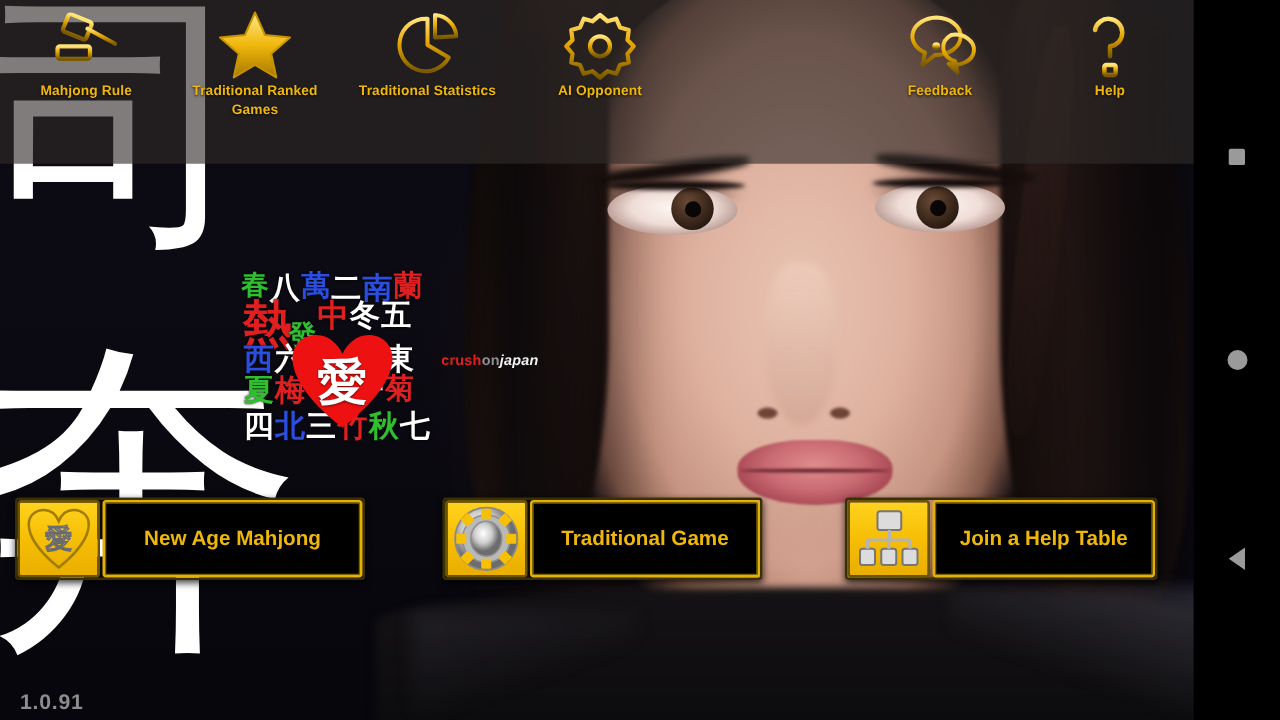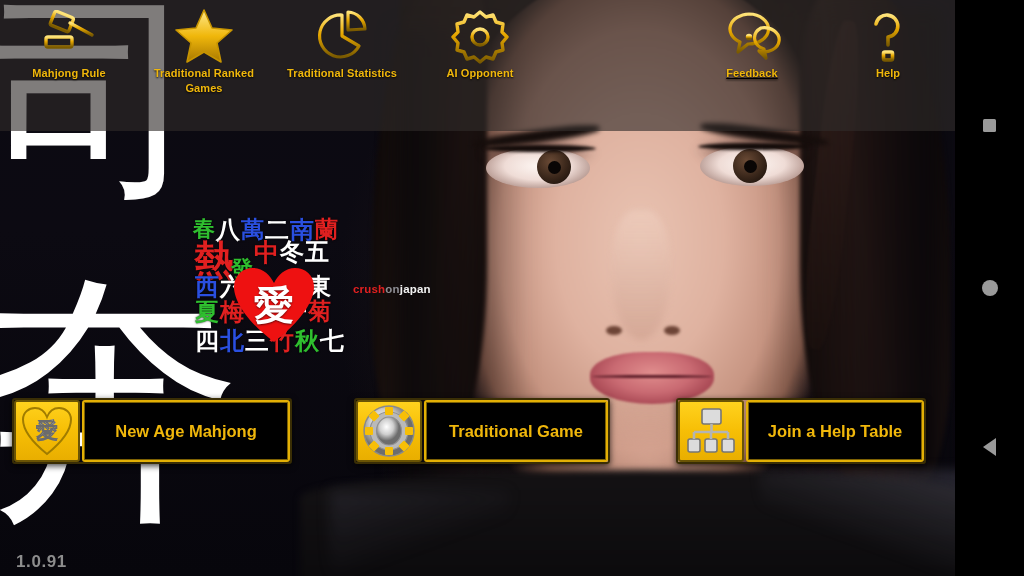--- a/index.html
+++ b/index.html
@@ -107,21 +107,21 @@
   #logo span { font-family:"DejaVu Sans","Liberation Sans",sans-serif; font-weight:bold; line-height:1;
     text-shadow:0 0 2px rgba(0,0,0,.9); }
   .heart { position:absolute; left:39px; top:48px; width:84px; height:78px; }
   .heart svg { display:block; }
   .heart .hchar { position:absolute; left:0; top:12px; width:84px; text-align:center;
     font-size:40px; font-weight:bold; color:#fff; font-family:"DejaVu Sans",sans-serif;
     text-shadow:0 1px 2px rgba(0,0,0,.55); }
 
   
   #brand { position:absolute; left:353px; top:283px; font-size:11.5px; font-weight:bold; letter-spacing:.2px; }
-  #brand .c1 { color:#e02020; } #brand .c2 { color:#8e8e94; } #brand .c3 { color:#f2f2f2; }
+  #brand .c1 { color:#e02020; } #brand .c2 { color:#8e8e94; } #brand .c3 { color:#f2f2f2;font-style:italic; }
 
   
   .mbtn { position:absolute; top:398px; height:66px; display:flex; cursor:pointer;
     border:2px solid #3a2e05; border-radius:3px;
     box-shadow:0 2px 6px rgba(0,0,0,.75); }
   .mbtn .sq { width:66px; flex:0 0 66px;
     background:linear-gradient(180deg,#ffd21e 0%,#f7bf06 48%,#e9ae00 100%);
     border:2px solid #6a5405; border-radius:3px;
     display:flex; align-items:center; justify-content:center; }
   .mbtn .body { flex:1; background:#000; border:2px solid #e3b005; border-radius:3px;
@@ -243,21 +243,21 @@
           <g fill="none" stroke="url(#gld)" stroke-width="3.2" stroke-linejoin="round" stroke-linecap="round">
             <path d="M30 28 L30 7 A21 21 0 1 0 47 38 Z"></path>
             <path d="M36 22 L36 4 A18 18 0 0 1 53 21 L36 22 Z"></path>
           </g>
         </svg>
       </div>
       <div class="lbl">Traditional Statistics</div>
     </div>
 
 
-    <div class="topitem" style="left:693px;width:118px;text-decoration:underline;">
+    <div class="topitem" style="left:693px;width:118px;">
       <div class="ico">
         <svg width="62" height="56" viewBox="0 0 62 56">
           <g fill="none" stroke="url(#gld)" stroke-width="3.2" stroke-linejoin="round" stroke-linecap="round">
             <path d="M28 6 A20 15 0 1 1 27 36 L17 44 L19 34 A20 15 0 0 1 28 6 Z"></path>
             <line x1="28" y1="14" x2="28" y2="24"></line>
               <circle cx="28" cy="29" r="1.6" fill="url(#gld)"></circle>
             <path d="M40 20 A15 12 0 1 1 38 43 L45 50 L43 41 A15 12 0 0 1 40 20 Z"></path>
           </g>
         </svg>
       </div>

